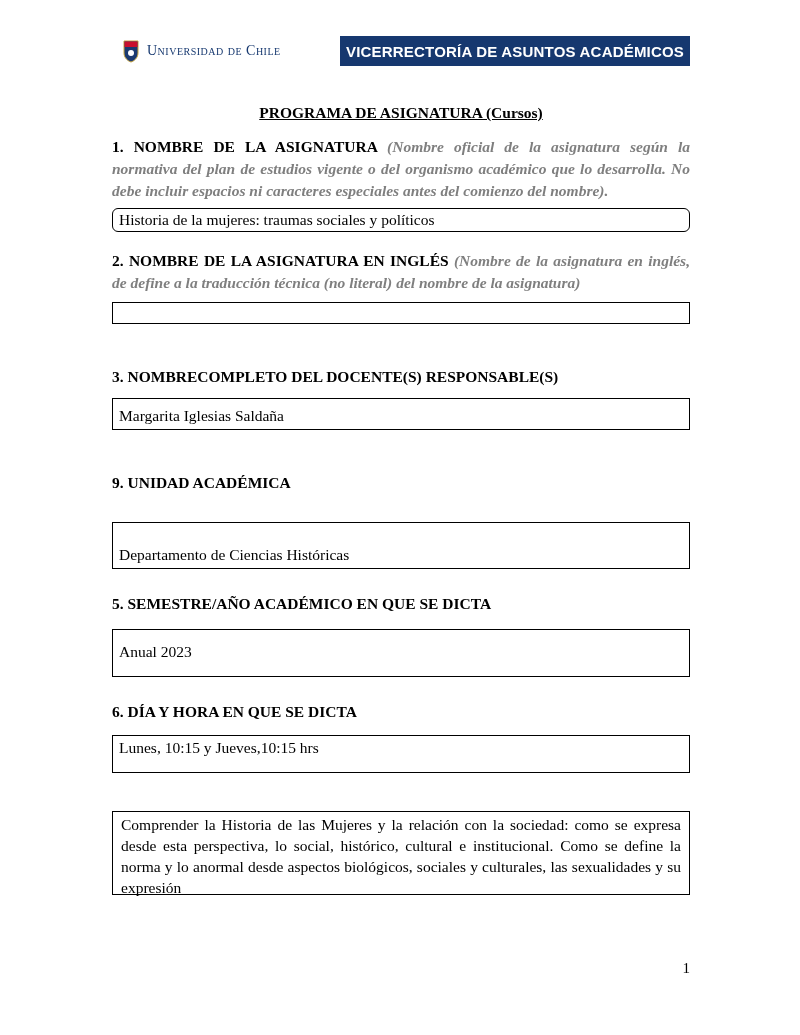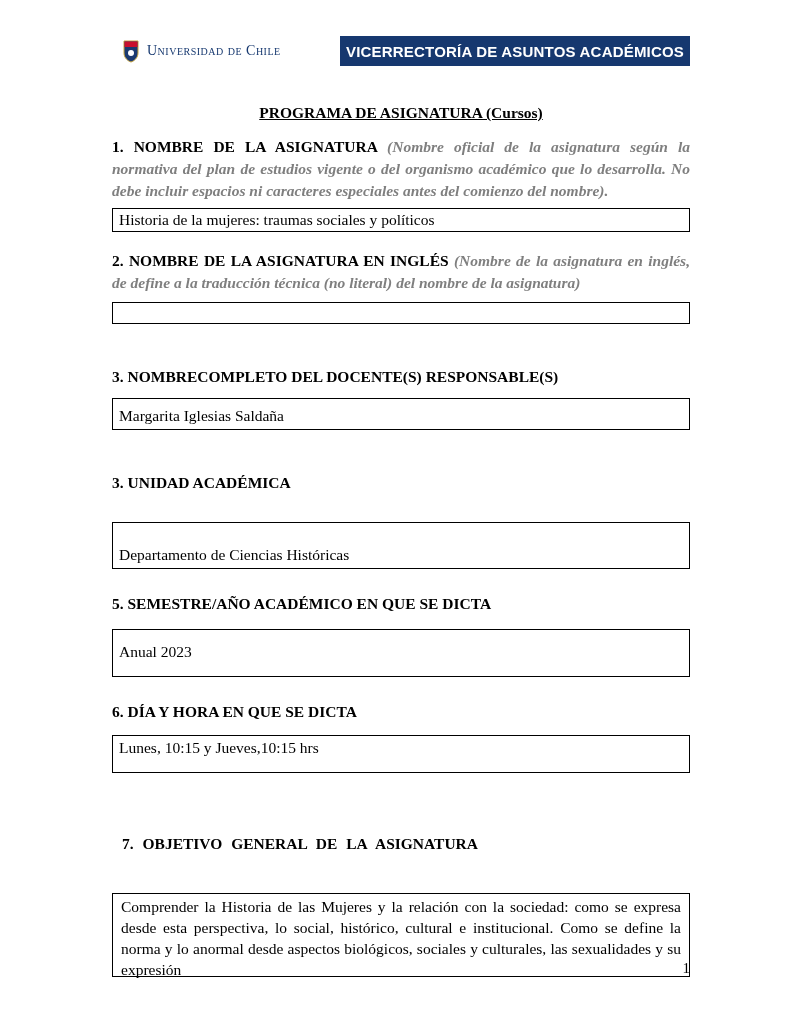--- a/index.html
+++ b/index.html
@@ -36,21 +36,21 @@
   }
   .field-note { font-weight:bold; font-style:italic; color:#7f7f7f; }
 
   
   .field-box {
     border:1px solid #000; font-size:15.5px; line-height:20px;
     padding:1px 6px; display:flex; align-items:flex-start;
   }
 
   .sec1-label { margin-top:14px; }
-  .box1 { margin-top:6px; height:24px; }
+  .box1 { margin-top:6px; height:24px;border-radius:6px; }
   .sec2-label { margin-top:18px; }
   .box2 { margin-top:8px; height:22px; }
   .sec3-label { margin-top:42px; }
   .box3 { margin-top:10px; height:32px; align-items:flex-end; padding-bottom:3px; }
   .sec4-label { margin-top:42px; }
   .box4 { margin-top:28px; height:47px; align-items:flex-end; padding-bottom:3px; }
   .sec5-label { margin-top:24px; }
   .box5 { margin-top:14px; height:48px; padding-top:12px; }
   .sec6-label { margin-top:24px; }
   .box6 { margin-top:12px; height:38px; padding-top:2px; }
@@ -100,36 +100,35 @@
     </p>
     <div class="field-box box2">
       <span></span>
     </div>
 
     <p class="field-label sec3-label">3. NOMBRECOMPLETO DEL DOCENTE(S) RESPONSABLE(S)</p>
     <div class="field-box box3">
       <span>Margarita Iglesias Saldaña</span>
     </div>
 
-    <p class="field-label sec4-label">3. UNIDAD ACADÉMICA</p>
+    <p class="field-label sec4-label">9. UNIDAD ACADÉMICA</p>
     <div class="field-box box4">
       <span>Departamento de Ciencias Históricas</span>
     </div>
 
     <p class="field-label sec5-label">5. SEMESTRE/AÑO ACADÉMICO EN QUE SE DICTA</p>
     <div class="field-box box5">
       <span>Anual 2023</span>
     </div>
 
     <p class="field-label sec6-label">6. DÍA Y HORA EN QUE SE DICTA</p>
     <div class="field-box box6">
       <span>Lunes, 10:15 y Jueves,10:15 hrs</span>
     </div>
 
-    <p class="field-label sec7-label">7. OBJETIVO GENERAL DE LA ASIGNATURA</p>
     <div class="field-box box7">
       <p>Comprender la Historia de las Mujeres y la relación con la sociedad: como se expresa desde esta perspectiva, lo social, histórico, cultural e institucional. Como se define la norma y lo anormal desde aspectos biológicos, sociales y culturales, las sexualidades y su expresión</p>
     </div>
 
   </div>
 
   <div class="page-number">1</div>
 </div>
 
 </body></html>

